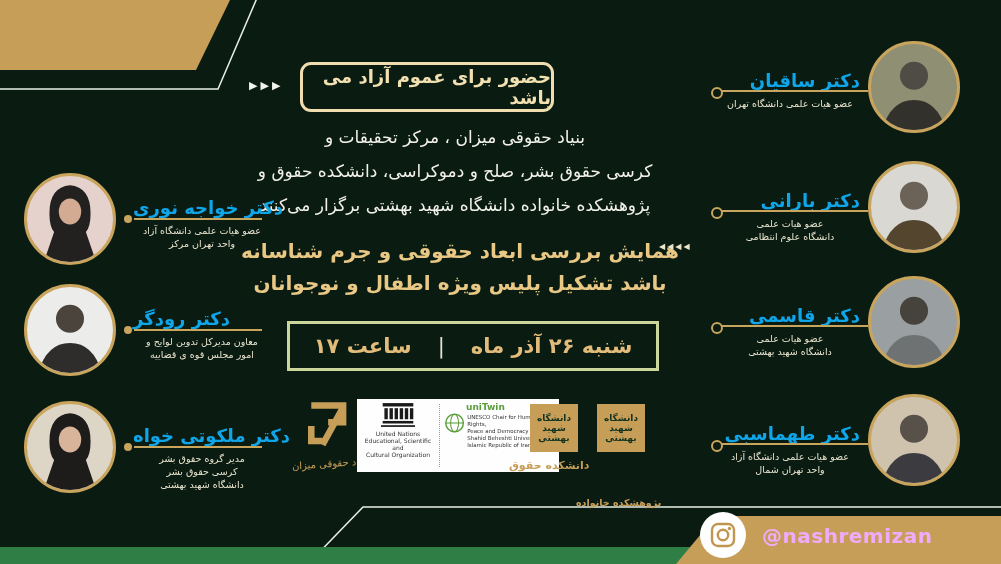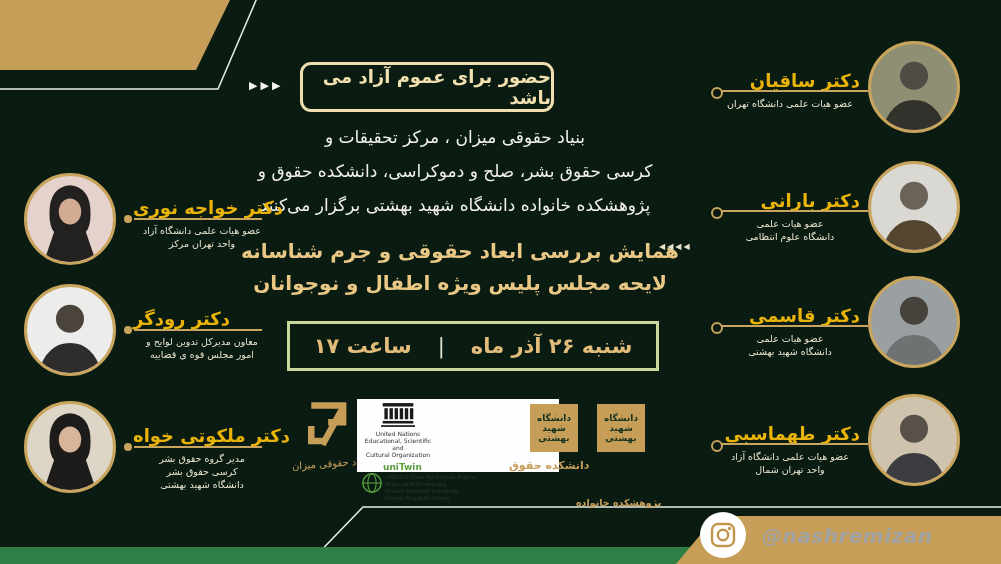--- a/index.html
+++ b/index.html
@@ -22,56 +22,56 @@
             color:#e2bc7a;font-weight:bold;font-size:21px;}
   #date-box .sep{color:#dfe3cf;font-weight:normal;}
   
   .spk{position:absolute;height:110px;}
   .spk-r{left:690px;width:300px;}
   .spk-l{left:17px;width:300px;}
   .photo{position:absolute;top:0;width:92px;height:92px;border-radius:50%;border:3px solid #c9a45d;
          box-sizing:border-box;overflow:hidden;}
   .spk-r .photo{left:178px;}
   .spk-l .photo{left:7px;}
-  .spk .name{position:absolute;direction:rtl;font-weight:bold;font-size:18px;color:#eab308;white-space:nowrap;}
+  .spk .name{position:absolute;direction:rtl;font-weight:bold;font-size:18px;color:#0ea5e9;white-space:nowrap;}
   .spk-r .name{left:10px;width:160px;top:29px;text-align:right;}
   .spk-l .name{left:116px;width:170px;top:24px;text-align:left;}
   .spk .gline{position:absolute;border-top:2px solid #c9a45d;}
   .spk-r .gline{left:32px;width:146px;top:49px;}
   .spk-l .gline{left:117px;width:128px;top:45px;}
   .spk .gdot{position:absolute;width:8px;height:8px;border-radius:50%;}
   .spk-r .gdot{left:21px;top:46px;border:2px solid #c9a45d;background:transparent;}
   .spk-l .gdot{left:107px;top:42px;background:#c9a45d;}
   .spk .roles{position:absolute;direction:rtl;text-align:center;color:#eae4cf;font-size:9.5px;line-height:13px;}
   .spk-r .roles{left:10px;width:180px;top:56px;}
   .spk-l .roles{left:100px;width:170px;top:51px;}
   
   #mizan-logo{left:300px;top:398px;}
   #mizan-caption{left:284px;top:458px;width:92px;text-align:center;color:#c79e58;font-size:10px;direction:rtl;transform:rotate(-4deg);}
-  #unesco-box{left:357px;top:399px;width:202px;height:73px;background:#fefefe;display:flex;padding:3px 4px;box-sizing:border-box;flex-direction:column;}
+  #unesco-box{left:357px;top:399px;width:202px;height:73px;background:#fefefe;display:flex;padding:3px 4px;box-sizing:border-box;}
   #unesco-col{width:74px;display:flex;flex-direction:column;align-items:center;}
   #unesco-col .txt{font-size:6px;line-height:7px;color:#333;text-align:center;margin-top:2px;}
   #dotted-sep{border-left:1px dotted #999;margin:2px 4px;}
   #unitwin-col{flex:1;display:flex;flex-direction:column;}
   #unitwin-word{font-size:9px;font-weight:bold;color:#5a9e3c;margin-left:22px;}
   #unitwin-row{display:flex;}
   #unitwin-lines{font-size:5.5px;line-height:7px;color:#333;margin-left:2px;margin-top:2px;}
   .seal{position:absolute;width:48px;height:48px;background:#c79e58;display:flex;align-items:center;justify-content:center;}
   .seal .stxt{color:#14331f;font-weight:bold;font-size:9px;line-height:10px;text-align:center;direction:rtl;width:40px;}
   #seal1{left:530px;top:404px;}
   #seal2{left:597px;top:404px;}
   .seal-cap{position:absolute;width:90px;text-align:left;color:#c79e58;font-weight:bold;direction:rtl;}
   #seal1-cap{left:509px;top:459px;font-size:11px;}
   #seal2-cap{left:576px;top:460px;font-size:9.5px;margin-top:37px;}
   
   #ig-banner{left:676px;top:516px;width:325px;height:48px;background:#c79e58;
              clip-path:polygon(40px 0,100% 0,100% 100%,0 100%);}
   #ig-circle{left:700px;top:512px;width:46px;height:46px;border-radius:50%;background:#fff;
              display:flex;align-items:center;justify-content:center;}
-  #ig-handle{left:762px;top:524px;color:#a3a3a3;font-weight:bold;font-style:italic;font-size:20px;letter-spacing:.5px;}
+  #ig-handle{left:762px;top:524px;color:#f0abfc;font-weight:bold;font-size:20px;letter-spacing:.5px;}
 </style>
 </head>
 <body>
 
 <div id="canvas">
 
   <svg id="overlay" width="1001" height="564">
     <polygon points="0,0 230,0 196,70 0,70" fill="#c79e58"></polygon>
     <polyline points="257,-2 218,89 0,89" fill="none" stroke="#e9efe6" stroke-width="1.5"></polyline>
     <polyline points="306,566 363,507 1001,507" fill="none" stroke="#e9efe6" stroke-width="1.5"></polyline>
@@ -84,21 +84,21 @@
   </div>
 
   <div class="abs" id="intro">
     <div>بنیاد حقوقی میزان ، مرکز تحقیقات و</div>
     <div>کرسی حقوق بشر، صلح و دموکراسی، دانشکده حقوق و</div>
     <div>پژوهشکده خانواده دانشگاه شهید بهشتی برگزار می‌کنند</div>
   </div>
 
   <div class="abs" id="title">
     <div>همایش بررسی ابعاد حقوقی و جرم شناسانه</div>
-    <div>لایحه مجلس پلیس ویژه اطفال و نوجوانان</div>
+    <div>باشد تشکیل پلیس ویژه اطفال و نوجوانان</div>
   </div>
   <div class="abs" id="title-arrows">◀◀◀◀</div>
 
   <div class="abs" id="date-box">
     <span>شنبه ۲۶ آذر ماه</span>
     <span class="sep">|</span>
     <span>ساعت ۱۷</span>
   </div>
 
   <div class="spk spk-r" style="top:41px">

